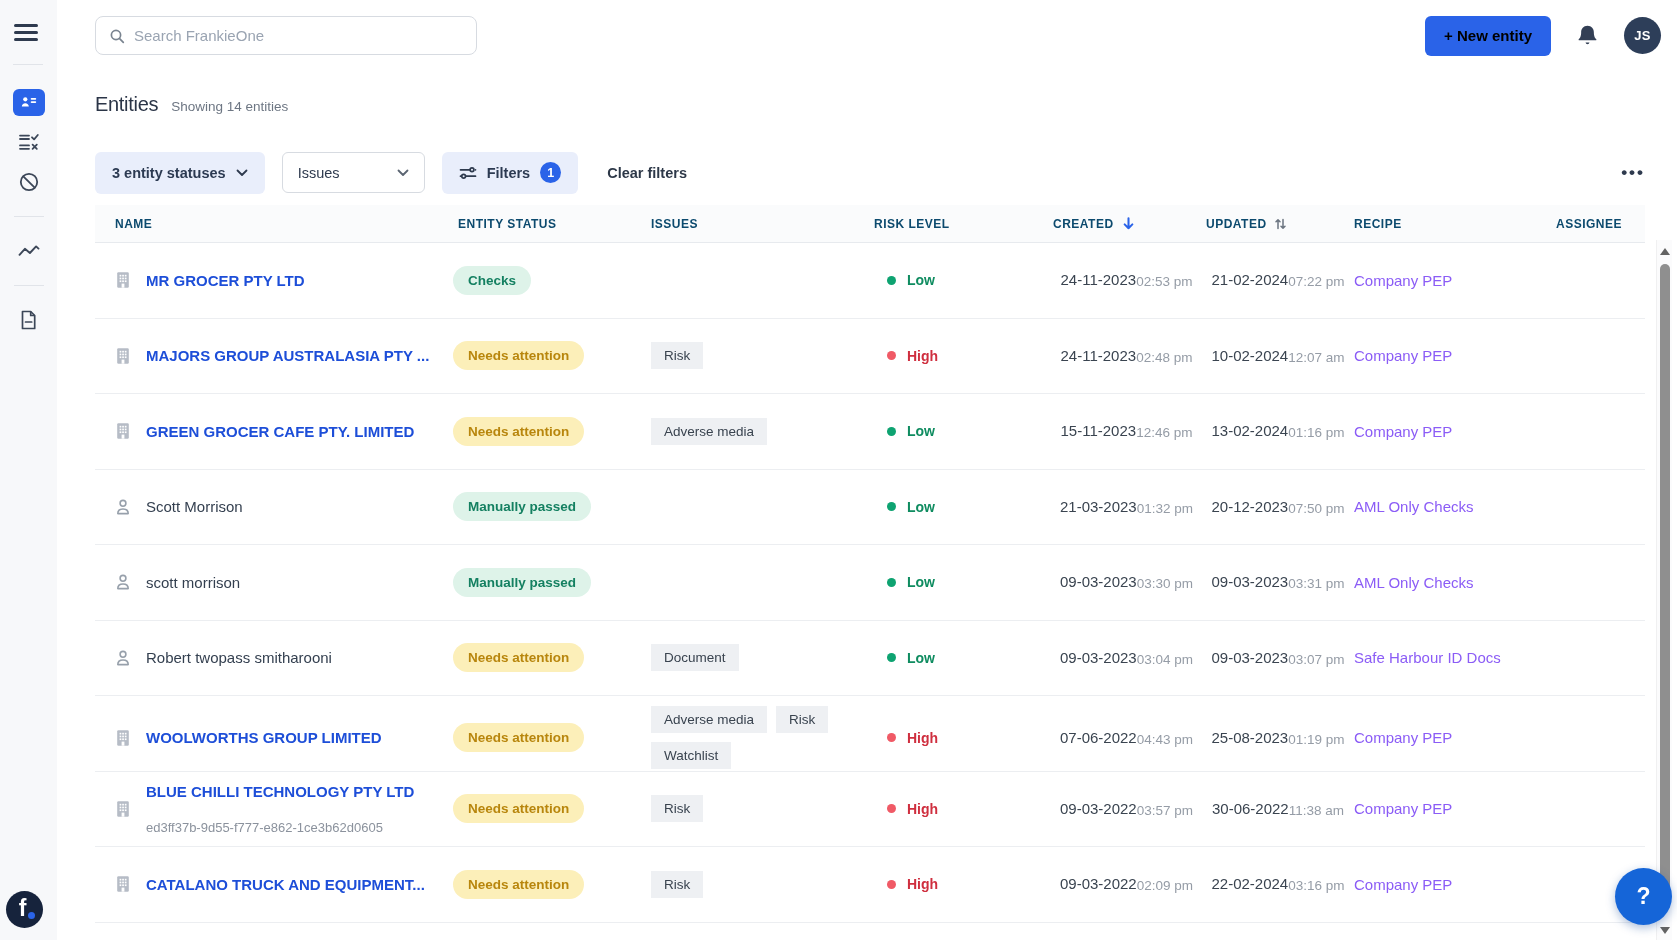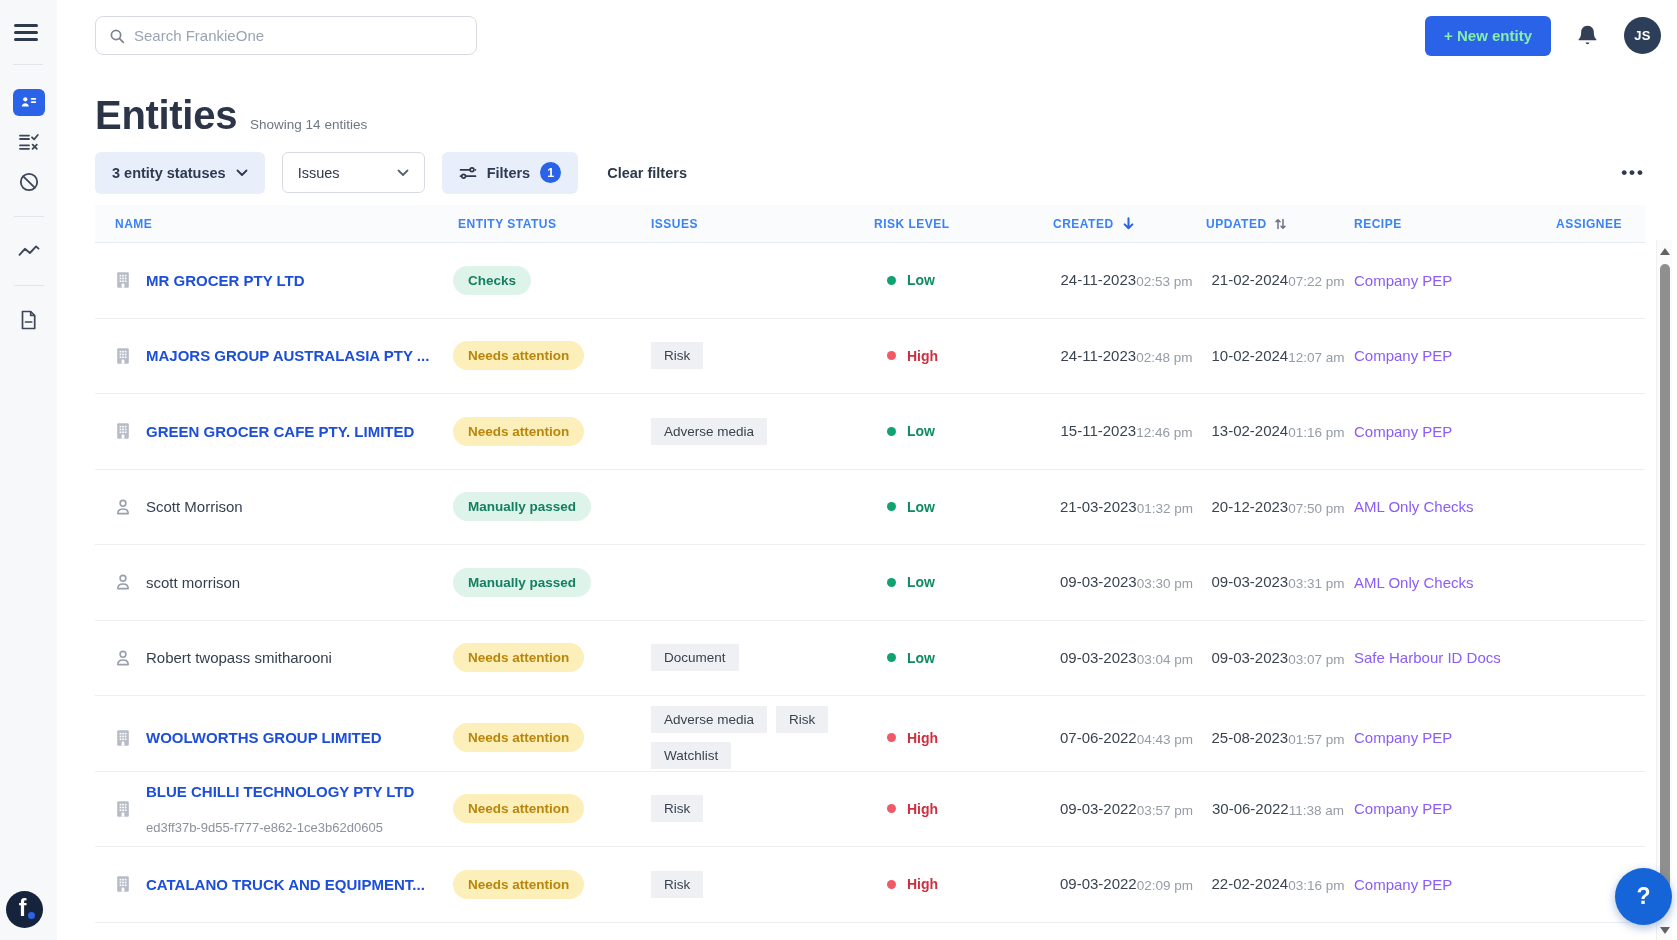--- a/index.html
+++ b/index.html
@@ -25,42 +25,42 @@
   .brand-logo { position:absolute; left:6px; bottom:12px; width:37px; height:37px; border-radius:50%; background:#16233c; display:flex; align-items:center; justify-content:center; }
   .brand-logo .f-text { color:#fff; font-size:23px; font-weight:700; margin-left:-4px; margin-top:-3px; }
   .brand-logo .f-dot { position:absolute; left:22px; top:21px; width:7px; height:7px; border-radius:50%; background:#2a63e8; }
 
   
   .topbar { position:absolute; left:95px; right:16px; top:15px; height:41px; display:flex; justify-content:space-between; align-items:center; }
   .search-box { width:382px; height:39px; border:1px solid #d7dbe1; border-radius:8px; display:flex; align-items:center; padding:0 13px; gap:9px; background:#fff; }
   .search-box input { border:none; outline:none; flex:1; font-family:"Liberation Sans",sans-serif; font-size:15px; color:#3d4754; background:transparent; }
   .search-box input::placeholder { color:#9aa4b2; }
   .top-right { display:flex; align-items:center; gap:25px; }
-  .btn-new { background:#2a63e8; color:#86efac; border:none; height:40px; padding:0 19px; border-radius:6px; font-family:"Liberation Sans",sans-serif; font-size:15px; font-weight:600; cursor:pointer; }
+  .btn-new { background:#2a63e8; color:#000000; border:none; height:40px; padding:0 19px; border-radius:6px; font-family:"Liberation Sans",sans-serif; font-size:15px; font-weight:600; cursor:pointer; }
   .bell-btn { background:none; border:none; cursor:pointer; display:flex; }
   .avatar { width:37px; height:37px; border-radius:50%; background:#2d3e59; color:#fff; font-size:13px; font-weight:700; display:flex; align-items:center; justify-content:center; cursor:pointer; letter-spacing:.4px; }
 
   
   .page-head { position:absolute; left:95px; top:93px; display:flex; align-items:baseline; gap:13px; }
-  .page-title { font-size:40px; font-weight:700; color:#2b3547; letter-spacing:-.3px; }
+  .page-title { font-size:20px; font-weight:400; color:#2b3547; letter-spacing:-.3px; }
   .page-subtitle { font-size:13.5px; color:#6d7683; }
 
   
   .filterbar { position:absolute; left:95px; right:32px; top:152px; height:41px; display:flex; align-items:center; gap:17px; }
   .chip-blue { background:#e9eefb; border:none; border-radius:6px; height:42px; padding:0 17px; display:flex; align-items:center; gap:10px; font-family:"Liberation Sans",sans-serif; font-size:14.5px; font-weight:600; color:#2c3a52; cursor:pointer; }
   .select-box { background:#fff; border:1px solid #d7dbe1; border-radius:6px; height:41px; width:143px; padding:0 15px; display:flex; align-items:center; justify-content:space-between; font-size:14.5px; font-weight:500; color:#2e3a4e; cursor:pointer; }
   .filters-badge { width:21px; height:21px; border-radius:50%; background:#2a63e8; color:#fff; font-size:12.5px; font-weight:700; display:flex; align-items:center; justify-content:center; }
   .clear-filters { background:none; border:none; font-family:"Liberation Sans",sans-serif; font-size:14.5px; font-weight:600; color:#2d3848; cursor:pointer; margin-left:12px; }
   .more-dots { margin-left:auto; background:none; border:none; color:#2e3a4e; font-size:17px; font-weight:700; letter-spacing:2px; cursor:pointer; line-height:1; }
 
   
   .table { position:absolute; left:95px; top:205px; width:1550px; }
   .grid-cols { display:grid; grid-template-columns:340px 205px 225px 180px 155px 150px 200px 1fr; }
   .thead { background:#fafbfc; height:38px; align-items:center; border-bottom:1px solid #e7eaee; }
-  .hcell { font-size:12px; font-weight:700; color:#3b82f6; letter-spacing:.5px; display:flex; align-items:center; gap:7px; cursor:pointer; }
+  .hcell { font-size:12px; font-weight:700; color:#0c4a6e; letter-spacing:.5px; display:flex; align-items:center; gap:7px; cursor:pointer; }
   .thead .hcell:nth-child(1){padding-left:20px}
   .thead .hcell:nth-child(2){padding-left:23px}
   .thead .hcell:nth-child(3){padding-left:11px}
   .thead .hcell:nth-child(4){padding-left:9px}
   .thead .hcell:nth-child(5){padding-left:8px}
   .thead .hcell:nth-child(6){padding-left:6px}
   .thead .hcell:nth-child(7){padding-left:4px}
   .thead .hcell:nth-child(8){padding-left:6px}
 
   .row { height:75.5px; border-bottom:1px solid #eceef1; align-items:center; cursor:pointer; background:#fff; }
@@ -500,21 +500,21 @@
     <div class="cell-risk">
       <span class="dot high"></span>
       <span class="risk-label high">High</span>
     </div>
     <div class="cell-date created">
       <span class="d1">07-06-2022</span>
       <span class="d2">04:43 pm</span>
     </div>
     <div class="cell-date updated">
       <span class="d1">25-08-2023</span>
-      <span class="d2">01:57 pm</span>
+      <span class="d2">01:19 pm</span>
     </div>
     <div class="cell-recipe"><span>Company PEP</span></div>
     <div class="cell-assignee"><span></span></div>
   </div>
       <div class="row grid-cols">
     <div class="cell-name">
       <svg class="icon-company" width="20" height="20" viewBox="0 0 20 20">
         <rect x="4.2" y="2.3" width="11.6" height="15.4" rx="1.2" fill="#b6bcc6"></rect>
         <g fill="#ffffff">
           <rect x="6.6" y="4.8" width="1.7" height="1.7"></rect>

